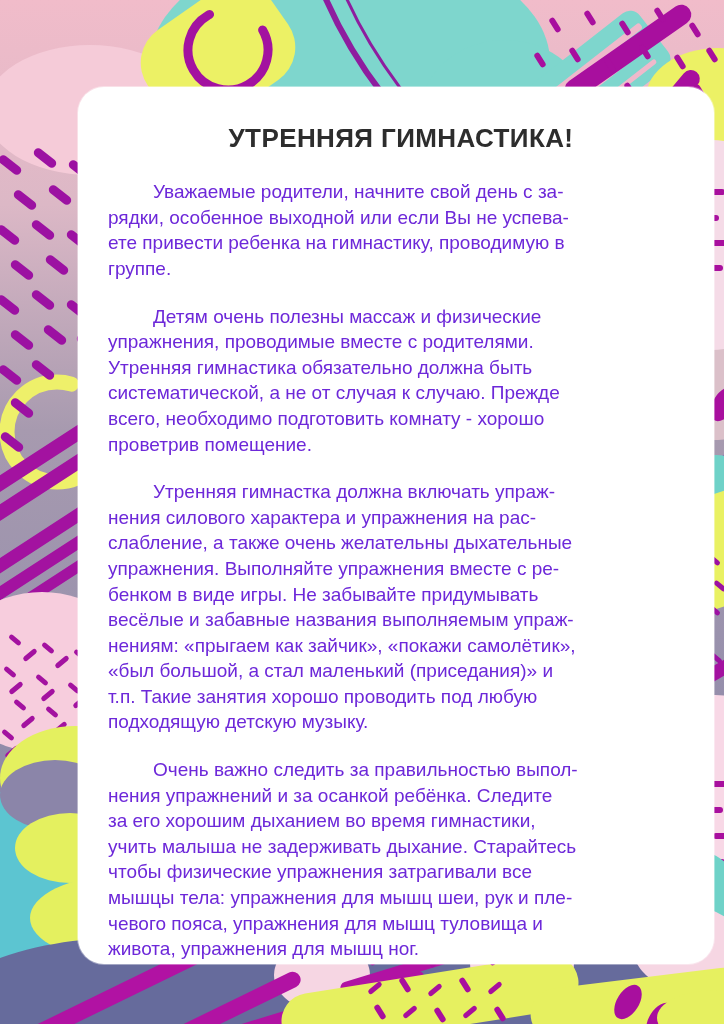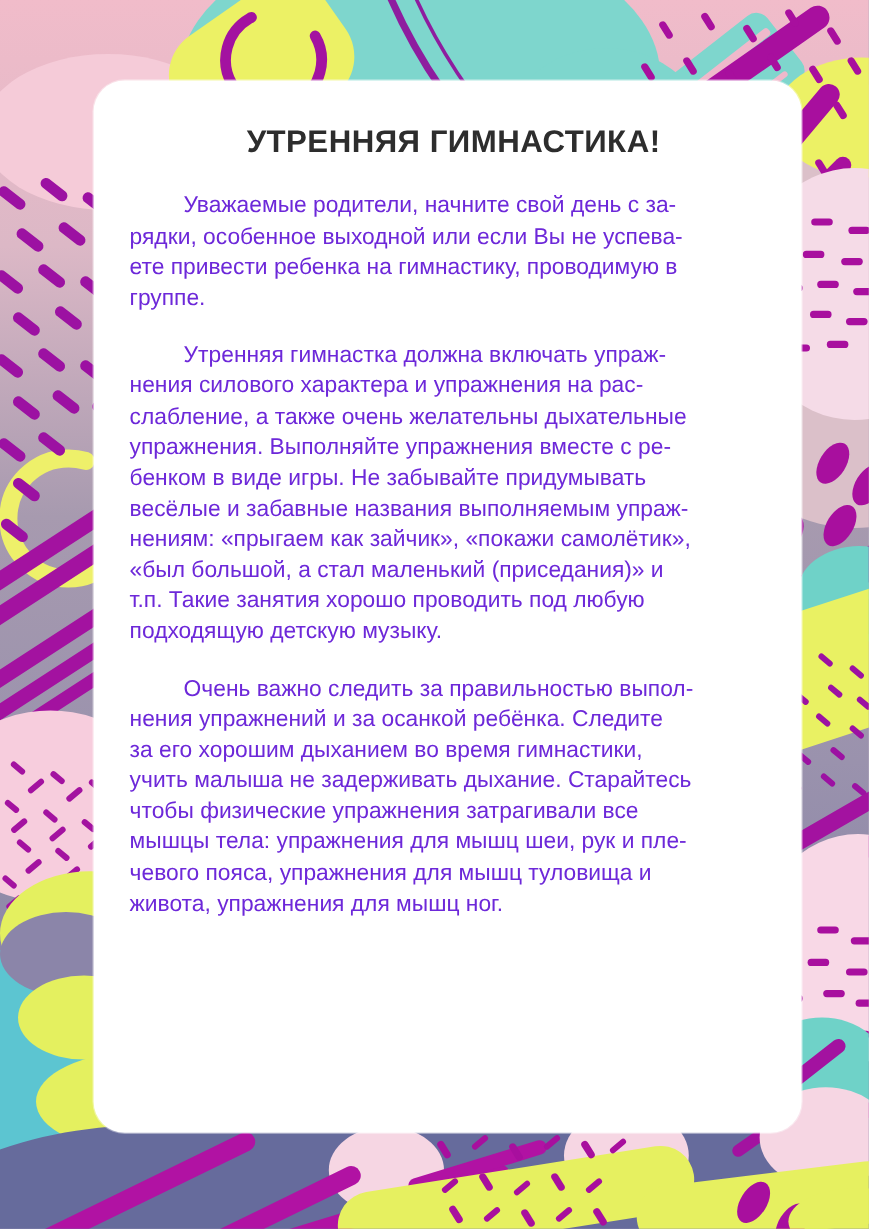--- a/index.html
+++ b/index.html
@@ -4,21 +4,21 @@
 <style>
   html,body { margin:0; padding:0; }
   body {
     width:724px; height:1024px; overflow:hidden;
     font-family:"Liberation Sans", sans-serif;
     background:#a99bb4;
   }
   .stage { position:relative; width:724px; height:1024px; }
   .bg { position:absolute; left:0; top:0; width:724px; height:1024px; display:block; }
   .card {
-    position:absolute; left:78px; top:67px; width:590px; height:877px;
+    position:absolute; left:78px; top:87px; width:636px; height:877px;
     box-sizing:border-box; background:#ffffff; border-radius:26px;
     padding:30px 20px 0 30px;
     box-shadow:0 0 0 1px rgba(255,255,255,0.4);
   }
   .card h1 {
     margin:6px 0 25px 0;
     font-size:26px; line-height:1.2; font-weight:700;
     letter-spacing:0.4px; text-align:center; color:#2d2d2d;
   }
   .para {
@@ -354,20 +354,26 @@
       </g>
     <ellipse cx="715" cy="1018" rx="58" ry="28" fill="#e6f060"></ellipse>
   </svg>
 
   <main class="card">
     <h1>УТРЕННЯЯ ГИМНАСТИКА!</h1>
     <p class="para">Уважаемые родители, начните свой день с за-
 рядки, особенное выходной или если Вы не успева-
 ете привести ребенка на гимнастику, проводимую в
 группе.</p>
+    <p class="para">Детям очень полезны массаж и физические
+упражнения, проводимые вместе с родителями.
+Утренняя гимнастика обязательно должна быть
+систематической, а не от случая к случаю. Прежде
+всего, необходимо подготовить комнату - хорошо
+проветрив помещение.</p>
     <p class="para">Утренняя гимнастка должна включать упраж-
 нения силового характера и упражнения на рас-
 слабление, а также очень желательны дыхательные
 упражнения. Выполняйте упражнения вместе с ре-
 бенком в виде игры. Не забывайте придумывать
 весёлые и забавные названия выполняемым упраж-
 нениям: «прыгаем как зайчик», «покажи самолётик»,
 «был большой, а стал маленький (приседания)» и
 т.п. Такие занятия хорошо проводить под любую
 подходящую детскую музыку.</p>

